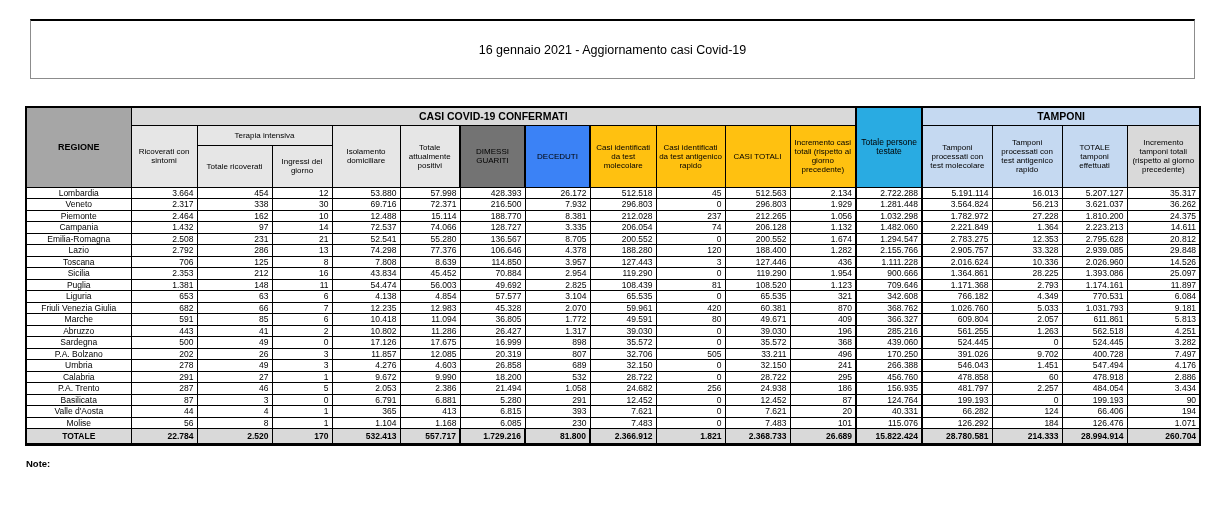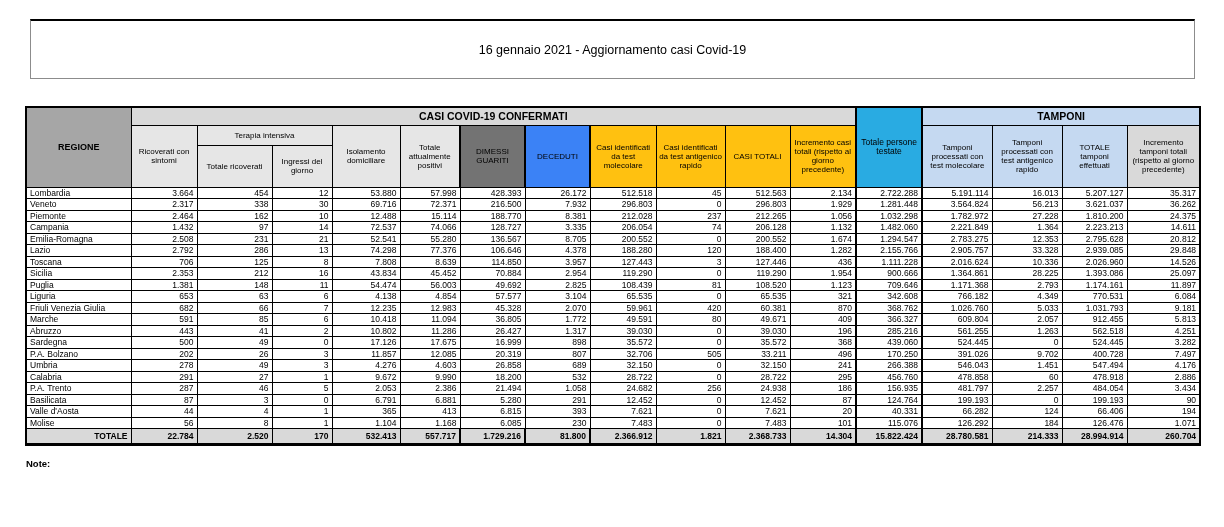--- a/index.html
+++ b/index.html
@@ -21,25 +21,25 @@
   tr.r3{height:42px;}
 
   .regione-head{background:#A6A6A6;font-weight:bold;font-size:9px;}
   .band{background:#D9D9D9;font-weight:bold;font-size:10.5px;}
   .sub{background:#E6E6E6;font-size:8px;line-height:9px;}
   .colhead{font-size:8px;line-height:9px;}
   .grayhead{background:#D9D9D9;}
 
   tbody td{font-size:8.5px;height:10.5px;line-height:10.5px;padding:0 3px;
         white-space:nowrap;background:#fff;}
-  td.region{text-align:left;}
+  td.region{text-align:center;}
   td.num{text-align:right;}
 
   tr.total-row td{background:#D9D9D9;font-weight:bold;height:14px;line-height:14px;}
-  td.total-label{background:#A6A6A6;text-align:right;font-weight:bold;font-size:8.5px;}
+  td.total-label{background:#A6A6A6;text-align:center;font-weight:bold;font-size:8.5px;}
 
   .thickv{border-left:2px solid #000;border-right:2px solid #000;}
 
   
   .green-cell{background:#737373;}
   .red-cell{background:#3b82f6;}
   .yellow-cell{background:#FFC110;}
   .cyan-cell{background:#29ABE2;font-size:8.5px;}
   .lav-cell{background:#C5D9F1;}
   .graytot{background:#D9D9D9;padding-left:24px;}
@@ -322,21 +322,21 @@
           <td class="num">11.094</td>
           <td class="num">36.805</td>
           <td class="num">1.772</td>
           <td class="num">49.591</td>
           <td class="num">80</td>
           <td class="num">49.671</td>
           <td class="num">409</td>
           <td class="num thickv">366.327</td>
           <td class="num">609.804</td>
           <td class="num">2.057</td>
-          <td class="num">912.455</td>
+          <td class="num">611.861</td>
           <td class="num">5.813</td>
         </tr>
         <tr>
           <td class="region">Abruzzo</td>
           <td class="num">443</td>
           <td class="num">41</td>
           <td class="num">2</td>
           <td class="num">10.802</td>
           <td class="num">11.286</td>
           <td class="num">26.427</td>
@@ -508,21 +508,21 @@
           <td class="num">22.784</td>
           <td class="num">2.520</td>
           <td class="num">170</td>
           <td class="num">532.413</td>
           <td class="num">557.717</td>
           <td class="num green-cell thickv">1.729.216</td>
           <td class="num red-cell thickv">81.800</td>
           <td class="num yellow-cell">2.366.912</td>
           <td class="num yellow-cell">1.821</td>
           <td class="num yellow-cell">2.368.733</td>
-          <td class="num yellow-cell">14.304</td>
+          <td class="num yellow-cell">26.689</td>
           <td class="num cyan-cell thickv">15.822.424</td>
           <td class="num lav-cell">28.780.581</td>
           <td class="num lav-cell">214.333</td>
           <td class="num lav-cell">28.994.914</td>
           <td class="num graytot">260.704</td>
         </tr>
       </tbody>
   </table>
 
   <div class="note">Note:</div>

